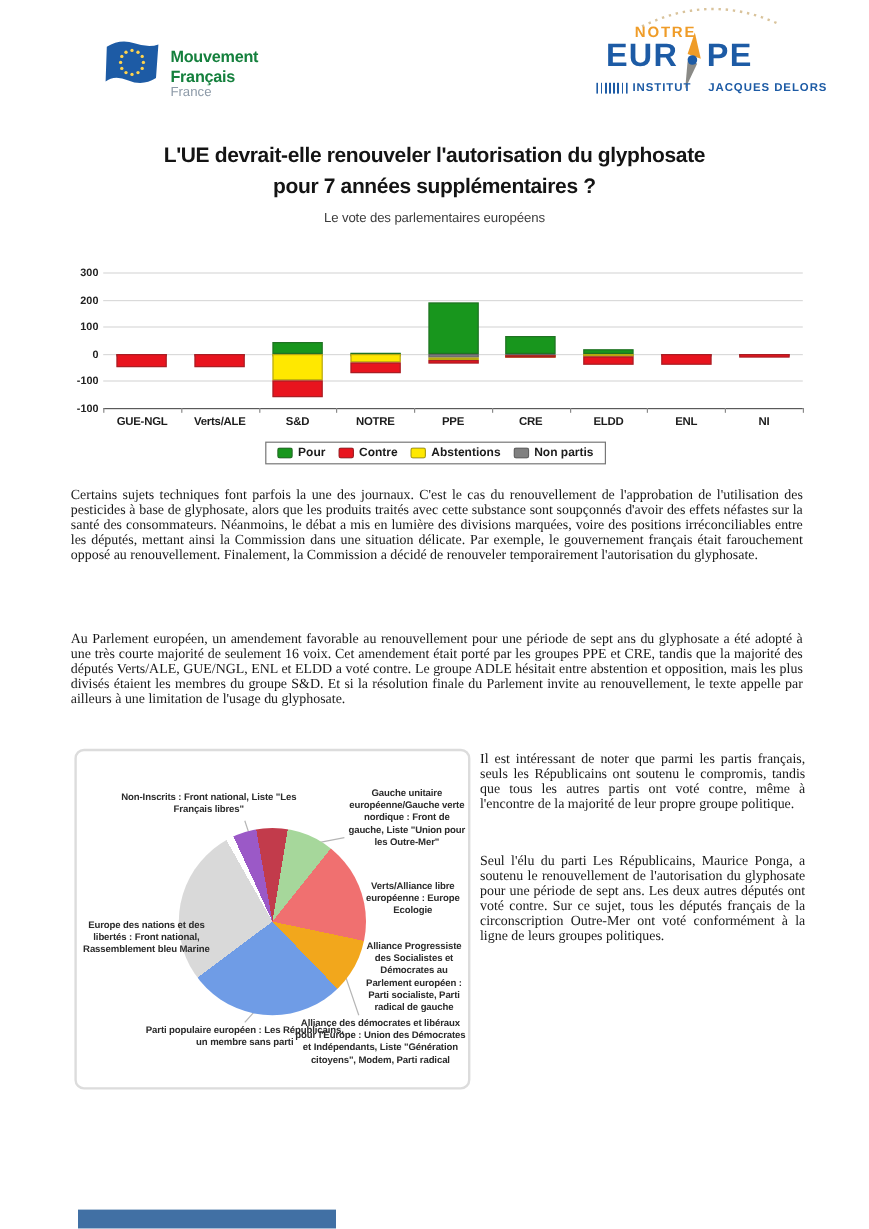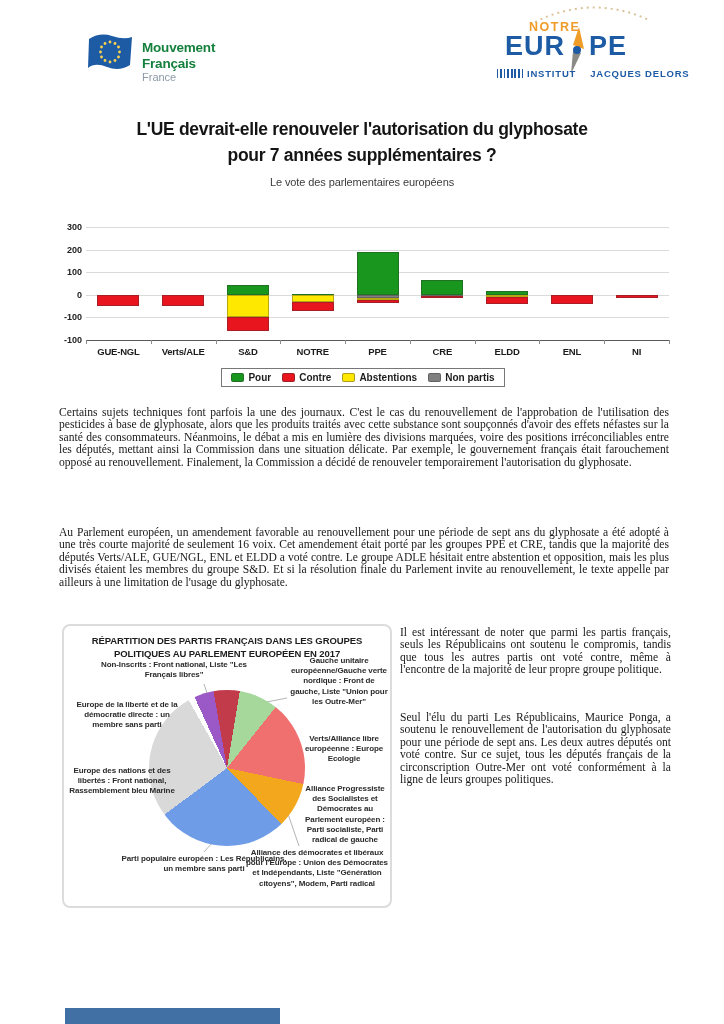--- a/index.html
+++ b/index.html
@@ -239,37 +239,35 @@
             <span>Non partis</span>
           </div>
         </div>
     </div>
   </div>
 
   <div id="p1" class="para">Certains sujets techniques font parfois la une des journaux. C'est le cas du renouvellement de l'approbation de l'utilisation des pesticides à base de glyphosate, alors que les produits traités avec cette substance sont soupçonnés d'avoir des effets néfastes sur la santé des consommateurs. Néanmoins, le débat a mis en lumière des divisions marquées, voire des positions irréconciliables entre les députés, mettant ainsi la Commission dans une situation délicate. Par exemple, le gouvernement français était farouchement opposé au renouvellement. Finalement, la Commission a décidé de renouveler temporairement l'autorisation du glyphosate.</div>
   <div id="p2" class="para">Au Parlement européen, un amendement favorable au renouvellement pour une période de sept ans du glyphosate a été adopté à une très courte majorité de seulement 16 voix. Cet amendement était porté par les groupes PPE et CRE, tandis que la majorité des députés Verts/ALE, GUE/NGL, ENL et ELDD a voté contre. Le groupe ADLE hésitait entre abstention et opposition, mais les plus divisés étaient les membres du groupe S&amp;D. Et si la résolution finale du Parlement invite au renouvellement, le texte appelle par ailleurs à une limitation de l'usage du glyphosate.</div>
 
   <div id="pie-card">
-    <div id="pie-title">RÉPARTITION DES PARTIS FRANÇAIS DANS LES GROUPES POLITIQUES AU PARLEMENT EUROPÉEN EN 2017</div>
     <svg id="leaders" viewBox="0 0 326 280">
       <g stroke="#b5b5b5" stroke-width="1">
         <line x1="140" y1="58" x2="148" y2="82"></line>
         <line x1="223" y1="72" x2="182" y2="80"></line>
         <line x1="120" y1="90" x2="133" y2="82"></line>
         <line x1="233" y1="116" x2="204" y2="95"></line>
         <line x1="110" y1="160" x2="103" y2="134"></line>
         <line x1="233" y1="170" x2="223" y2="128"></line>
         <line x1="140" y1="226" x2="156" y2="208"></line>
         <line x1="235" y1="220" x2="222" y2="182"></line>
       </g>
     </svg>
     <div id="pie" style="background: conic-gradient(from -10deg, rgb(194, 59, 75) 0deg, rgb(194, 59, 75) 19.4595deg, rgb(166, 215, 155) 19.4595deg, rgb(166, 215, 155) 48.6486deg, rgb(240, 112, 112) 48.6486deg, rgb(240, 112, 112) 111.892deg, rgb(242, 167, 28) 111.892deg, rgb(242, 167, 28) 145.946deg, rgb(111, 156, 230) 145.946deg, rgb(111, 156, 230) 243.243deg, rgb(217, 217, 217) 243.243deg, rgb(217, 217, 217) 340.541deg, rgb(255, 255, 255) 340.541deg, rgb(255, 255, 255) 345.405deg, rgb(155, 89, 199) 345.405deg, rgb(155, 89, 199) 360deg);"></div>
     <div id="plab-ni" class="plab">Non-Inscrits : Front national, Liste "Les Français libres"</div>
     <div id="plab-gue" class="plab">Gauche unitaire européenne/Gauche verte nordique : Front de gauche, Liste "Union pour les Outre-Mer"</div>
-    <div id="plab-eldd" class="plab">Europe de la liberté et de la démocratie directe : un membre sans parti</div>
     <div id="plab-verts" class="plab">Verts/Alliance libre européenne : Europe Ecologie</div>
     <div id="plab-enl" class="plab">Europe des nations et des libertés : Front national, Rassemblement bleu Marine</div>
     <div id="plab-sd" class="plab">Alliance Progressiste des Socialistes et Démocrates au Parlement européen : Parti socialiste, Parti radical de gauche</div>
     <div id="plab-ppe" class="plab">Parti populaire européen : Les Républicains, un membre sans parti</div>
     <div id="plab-adle" class="plab">Alliance des démocrates et libéraux pour l'Europe : Union des Démocrates et Indépendants, Liste "Génération citoyens", Modem, Parti radical</div>
   </div>
 
   <div id="rp1" class="para">Il est intéressant de noter que parmi les partis français, seuls les Républicains ont soutenu le compromis, tandis que tous les autres partis ont voté contre, même à l'encontre de la majorité de leur propre groupe politique.</div>
   <div id="rp2" class="para">Seul l'élu du parti Les Républicains, Maurice Ponga, a soutenu le renouvellement de l'autorisation du glyphosate pour une période de sept ans. Les deux autres députés ont voté contre. Sur ce sujet, tous les députés français de la circonscription Outre-Mer ont voté conformément à la ligne de leurs groupes politiques.</div>
 

